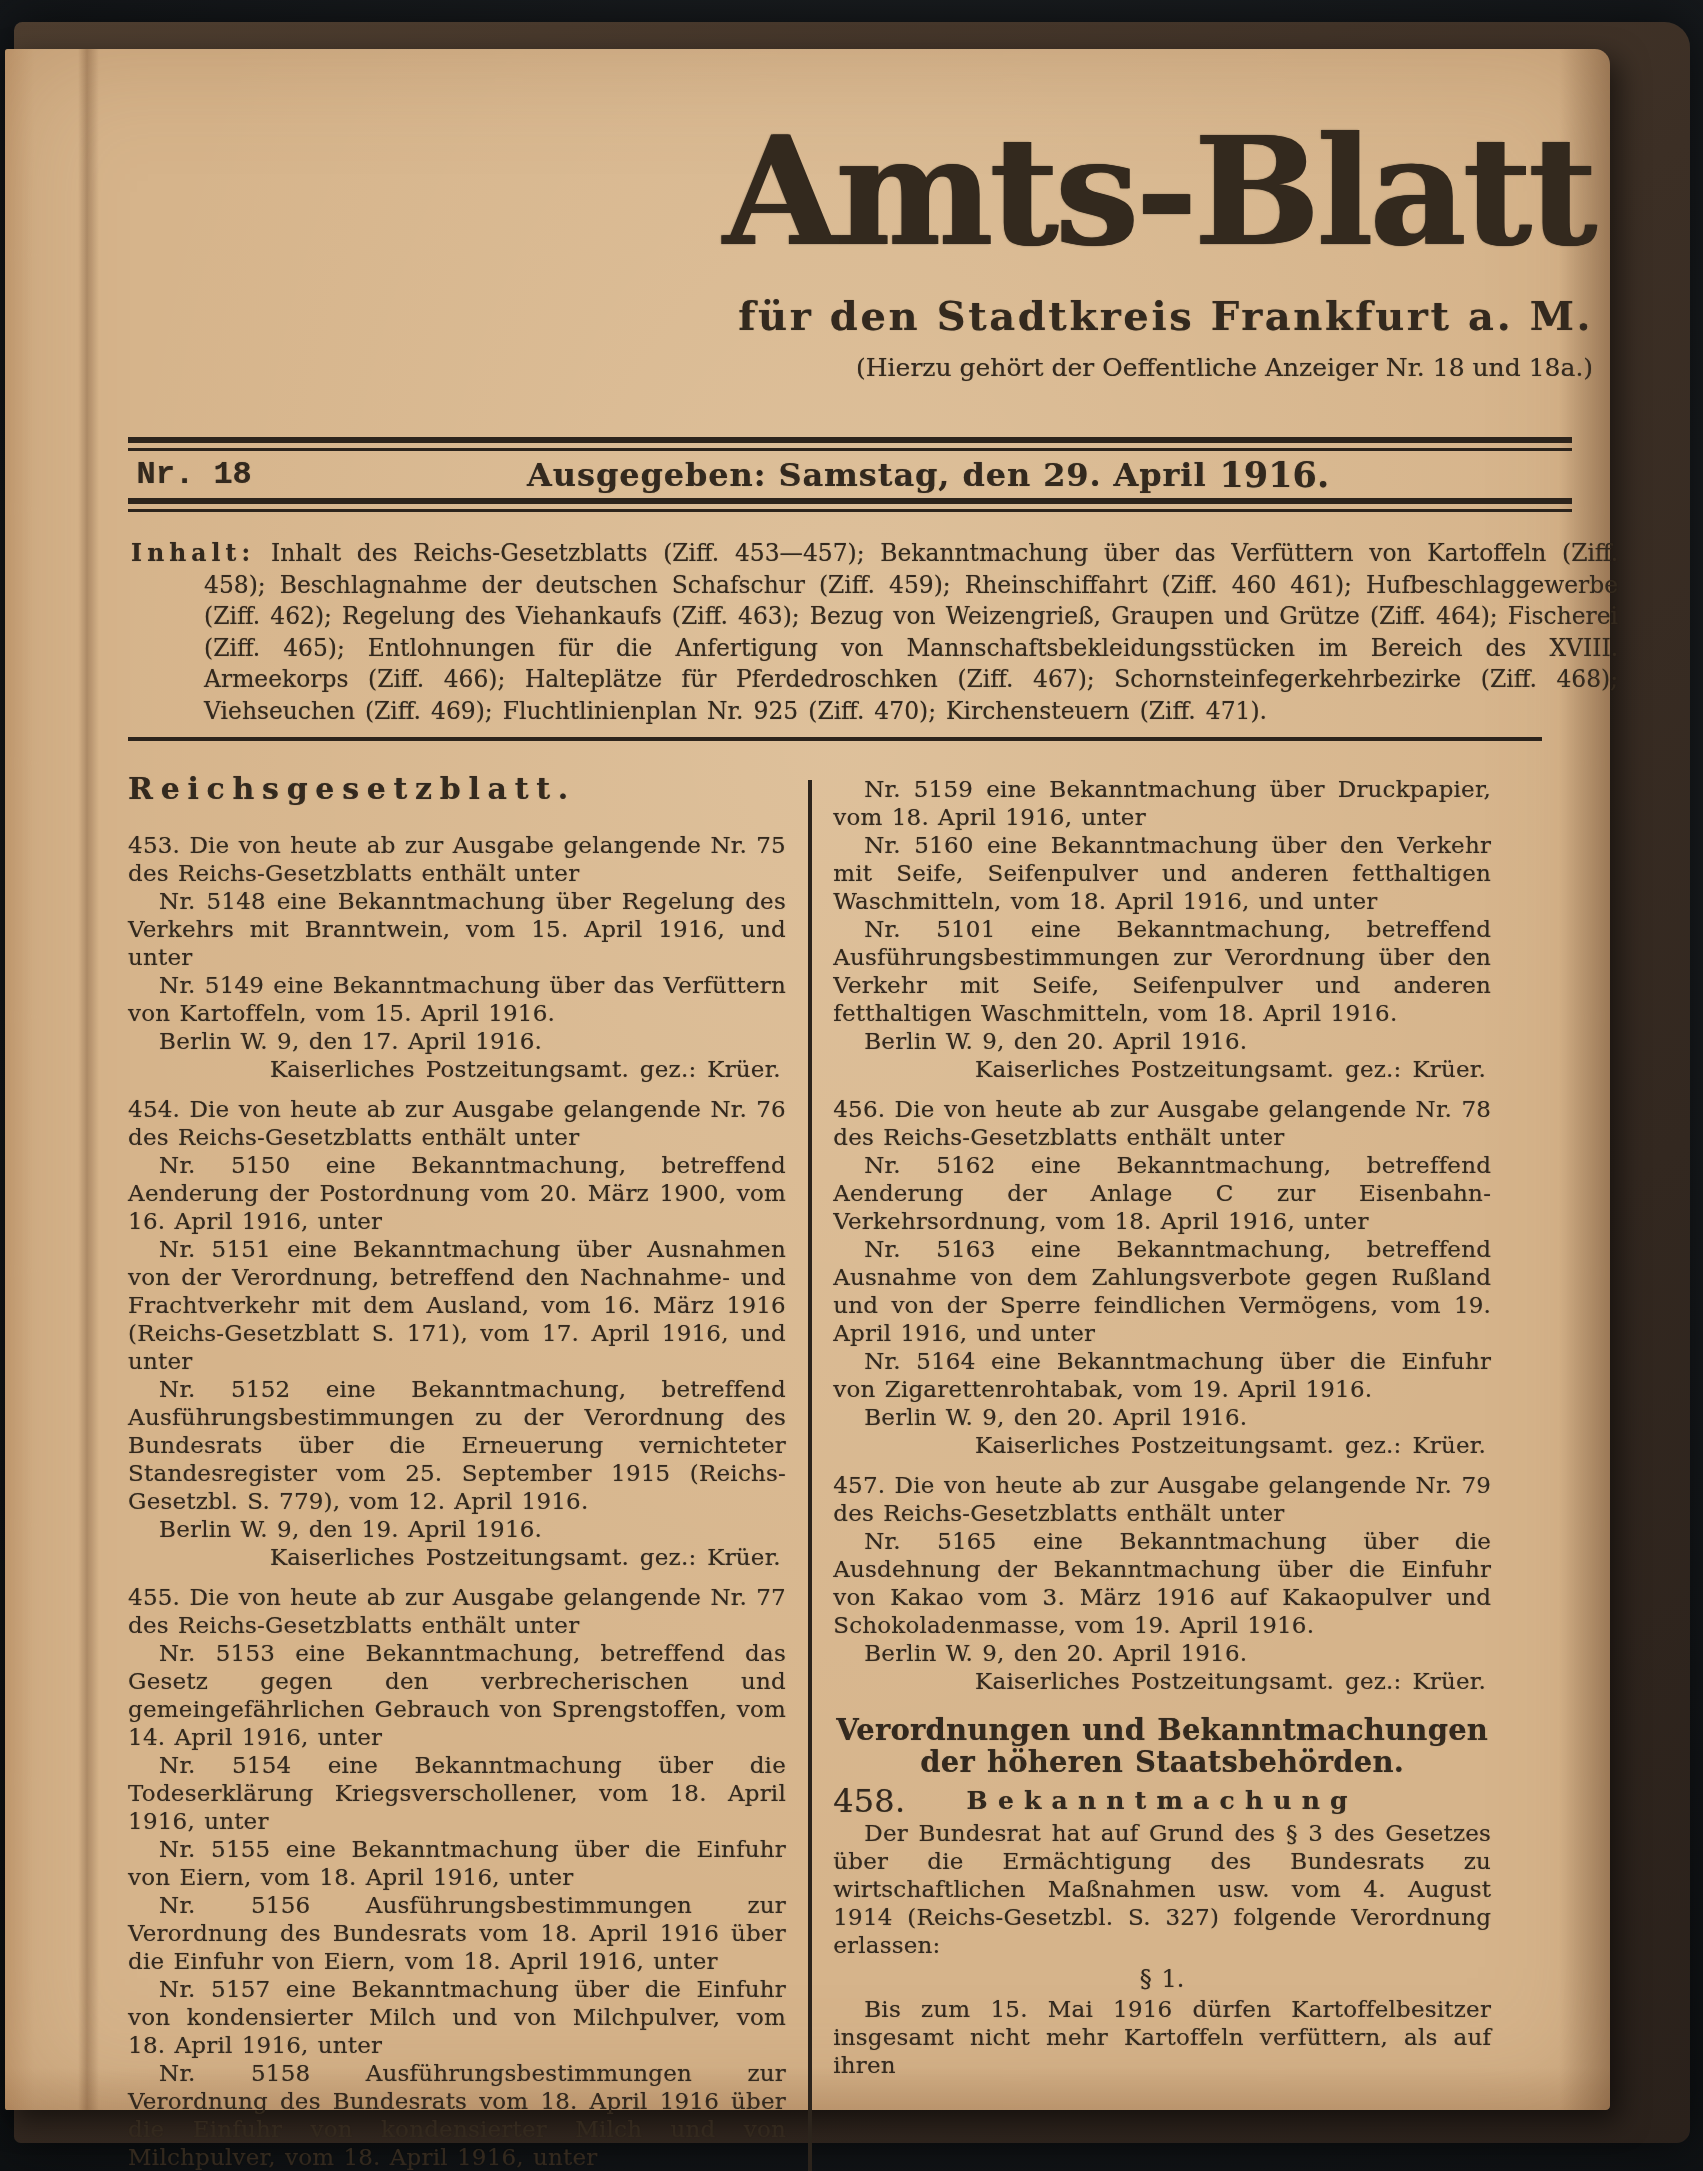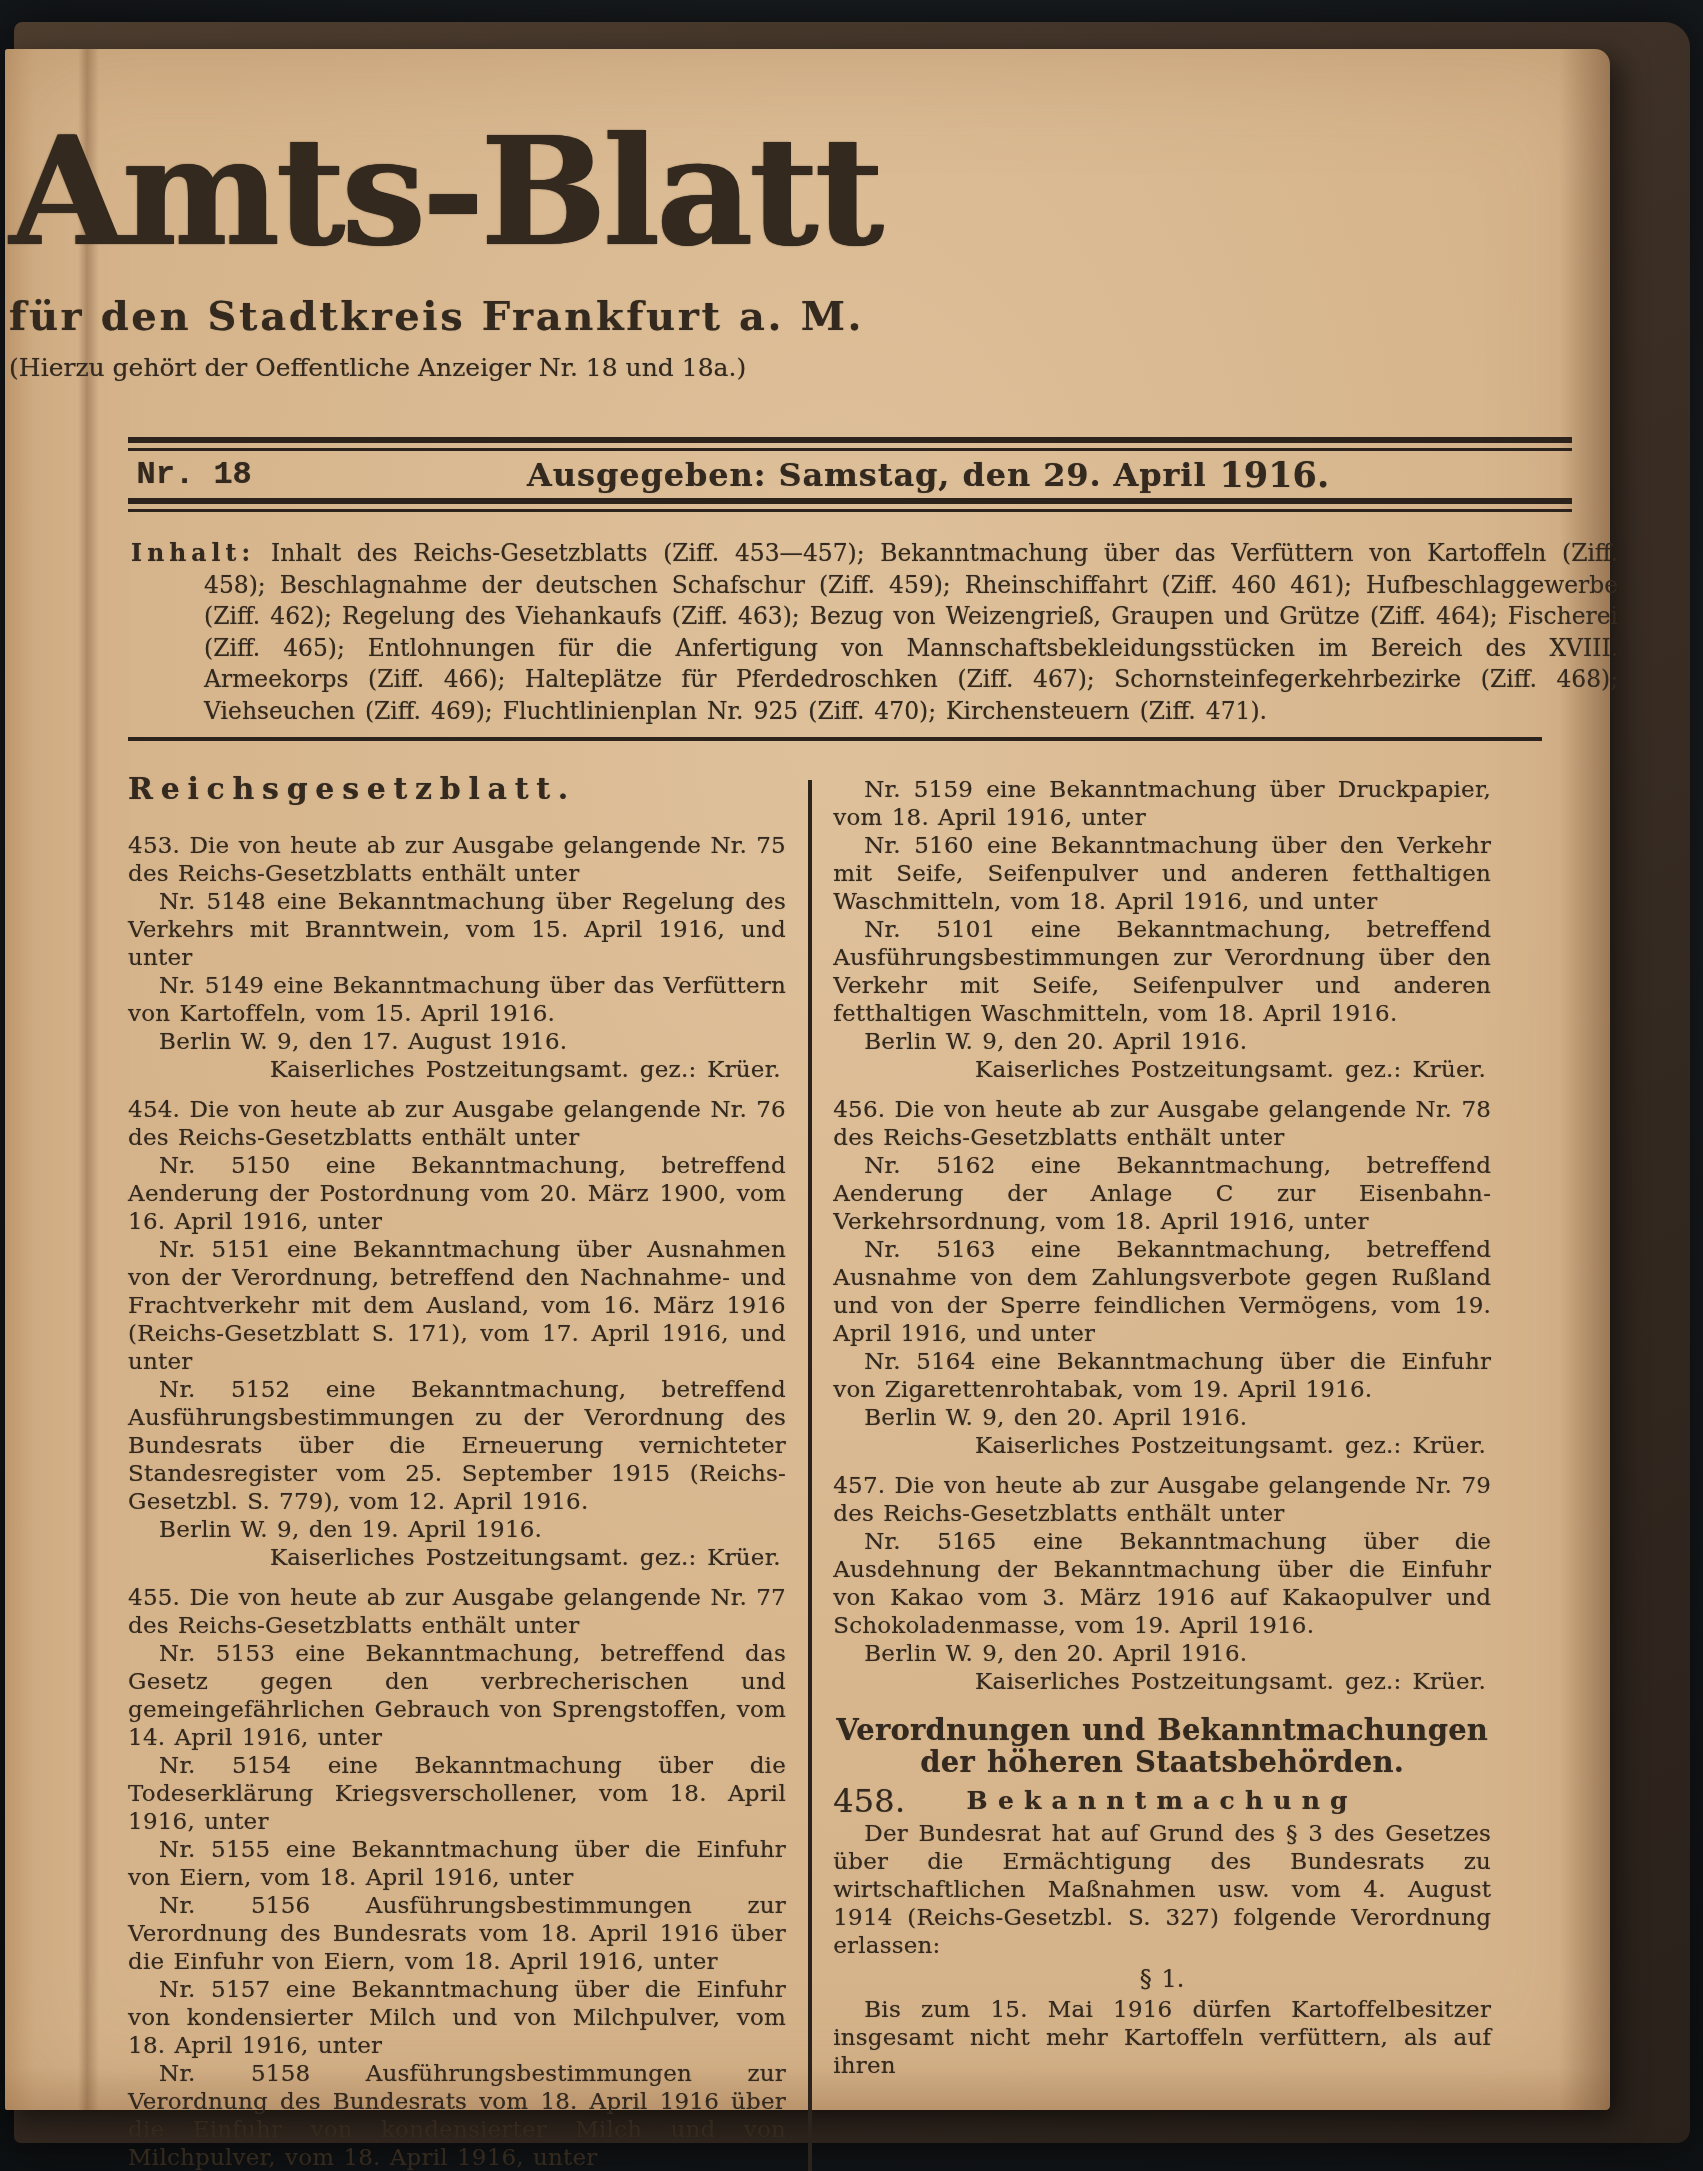--- a/index.html
+++ b/index.html
@@ -23,21 +23,21 @@
       linear-gradient(0deg, rgba(120,75,40,.20) 0px, rgba(120,75,40,0) 43px),
       radial-gradient(ellipse at 52% 32%, rgba(255,244,220,.20) 0%, rgba(255,244,220,0) 62%),
       #d6b48b;
     border-radius:2.6px 15.3px 4.3px 2.6px;
     box-shadow:inset 0 0 119px rgba(135,90,50,.30), 8.5px 10.2px 29px rgba(0,0,0,.55);
     color:#33291e;
   }
   .ink{ text-shadow:0 0 0.9px rgba(51,41,30,.55); }
 
   
-  .masthead{position:absolute;left:4px;right:17px;top:65px;text-align:left;}
+  .masthead{position:absolute;left:12px;right:17px;top:65px;text-align:right;}
   .mast-title{
     font-size:149px;line-height:1.05;font-weight:bold;letter-spacing:-3.4px;
     text-shadow:1.7px 0 0 #33291e, 0 0 1.7px rgba(51,41,30,.6);
   }
   .mast-subtitle{margin-top:22px;font-size:40px;font-weight:bold;letter-spacing:2.6px;}
   .mast-note{margin-top:13.6px;font-size:25px;}
 
   
   .rule{position:absolute;left:123px;width:1444px;}
   .rule .thick{height:6px;background:#2c241c;}
@@ -114,21 +114,21 @@
 
   <div class="mid-rule"></div>
 
   <div class="columns">
 
     <div class="col">
       <h2 class="col-heading">Reichsgesetzblatt.</h2>
       <p class="p flush">453.  Die von heute ab zur Ausgabe gelangende Nr. 75 des Reichs-Gesetzblatts enthält unter</p>
       <p class="p sub">Nr. 5148 eine Bekanntmachung über Regelung des Verkehrs mit Branntwein, vom 15. April 1916, und unter</p>
       <p class="p sub">Nr. 5149 eine Bekanntmachung über das Verfüttern von Kartoffeln, vom 15. April 1916.</p>
-      <p class="p sub">Berlin W. 9, den 17. August 1916.</p>
+      <p class="p sub">Berlin W. 9, den 17. April 1916.</p>
       <p class="sig">Kaiserliches Postzeitungsamt. gez.: Krüer.</p>
       <p class="p flush mt">454.  Die von heute ab zur Ausgabe gelangende Nr. 76 des Reichs-Gesetzblatts enthält unter</p>
       <p class="p sub">Nr. 5150 eine Bekanntmachung, betreffend Aenderung der Postordnung vom 20. März 1900, vom 16. April 1916, unter</p>
       <p class="p sub">Nr. 5151 eine Bekanntmachung über Ausnahmen von der Verordnung, betreffend den Nachnahme- und Frachtverkehr mit dem Ausland, vom 16. März 1916 (Reichs-Gesetzblatt S. 171), vom 17. April 1916, und unter</p>
       <p class="p sub">Nr. 5152 eine Bekanntmachung, betreffend Ausführungsbestimmungen zu der Verordnung des Bundesrats über die Erneuerung vernichteter Standesregister vom 25. September 1915 (Reichs-Gesetzbl. S. 779), vom 12. April 1916.</p>
       <p class="p sub">Berlin W. 9, den 19. April 1916.</p>
       <p class="sig">Kaiserliches Postzeitungsamt. gez.: Krüer.</p>
       <p class="p flush mt">455.  Die von heute ab zur Ausgabe gelangende Nr. 77 des Reichs-Gesetzblatts enthält unter</p>
       <p class="p sub">Nr. 5153 eine Bekanntmachung, betreffend das Gesetz gegen den verbrecherischen und gemeingefährlichen Gebrauch von Sprengstoffen, vom 14. April 1916, unter</p>
       <p class="p sub">Nr. 5154 eine Bekanntmachung über die Todeserklärung Kriegsverschollener, vom 18. April 1916, unter</p>

